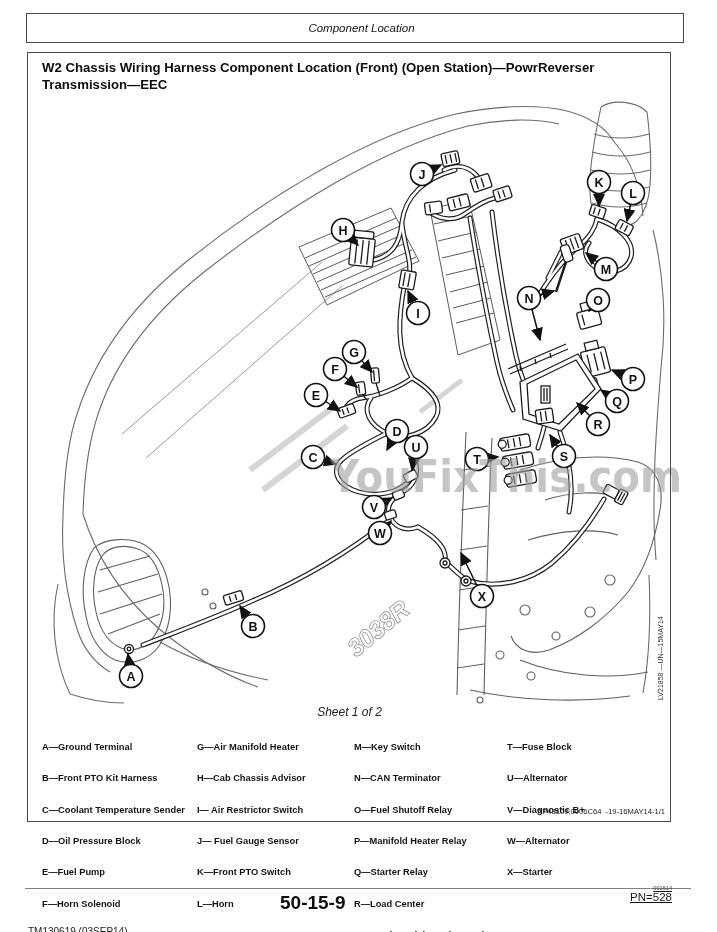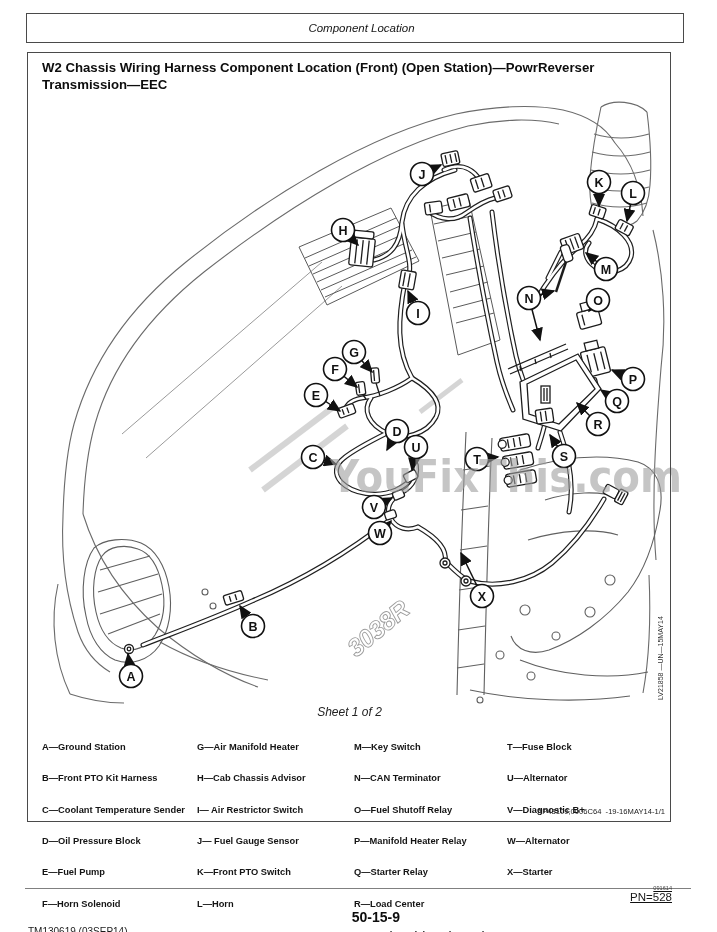--- a/index.html
+++ b/index.html
@@ -17,22 +17,22 @@
   #sheet-label{left:27px;top:705px;width:645px;text-align:center;
                font-style:italic;font-size:12px;color:#222;}
   .lcol{position:absolute;top:721px;font-weight:bold;font-size:9.3px;
         line-height:10.45px;white-space:pre;color:#141414;}
   #legend-col-1{left:42px;} #legend-col-2{left:197px;}
   #legend-col-3{left:354px;} #legend-col-4{left:507px;}
   #figure-code{left:27px;top:807px;width:638px;text-align:right;
                font-size:7.6px;white-space:pre;color:#222;}
   #footer-rule{left:25px;top:888px;width:666px;border-top:1.3px solid #808080;height:0;}
   #footer-doc{left:28px;top:893px;font-size:10px;color:#1a1a1a;margin-top:33px;}
-  #footer-page{left:280px;top:892px;width:120px;text-align:right;
-               font-weight:bold;font-size:14px;color:#0d0d0d;margin-top:17px;}
+  #footer-page{left:280px;top:892px;width:120px;text-align:left;
+               font-weight:bold;font-size:19px;color:#0d0d0d;}
   #footer-right{right:45px;top:885px;text-align:right;text-decoration:underline;}
   #print-date{font-size:5.6px;color:#444;}
   #pn-number{font-size:11.5px;color:#1a1a1a;}
   text.callout-letter{font-family:"Liberation Sans",sans-serif;font-weight:bold;
        font-size:12.5px;fill:#111;text-anchor:middle;}
 </style>
 </head>
 <body>
 
 <svg id="diagram-svg" viewBox="0 0 717 932">
@@ -440,21 +440,21 @@
 <div id="main-box" class="box"></div>
 
 <div id="section-title" class="abs">
   <div>W2 Chassis Wiring Harness Component Location (Front) (Open Station)—PowrReverser</div>
   <div>Transmission—EEC</div>
 </div>
 
 <div id="sheet-label" class="abs">Sheet 1 of 2</div>
 
 <div id="legend-col-1" class="lcol">
-  <div>A—Ground Station</div>
+  <div>A—Ground Terminal</div>
   <div>B—Front PTO Kit Harness</div>
   <div>C—Coolant Temperature Sender</div>
   <div>D—Oil Pressure Block</div>
   <div>E—Fuel Pump</div>
   <div>F—Horn Solenoid</div>
 </div>
 <div id="legend-col-2" class="lcol">
   <div>G—Air Manifold Heater</div>
   <div>H—Cab Chassis Advisor</div>
   <div>I— Air Restrictor Switch</div>

